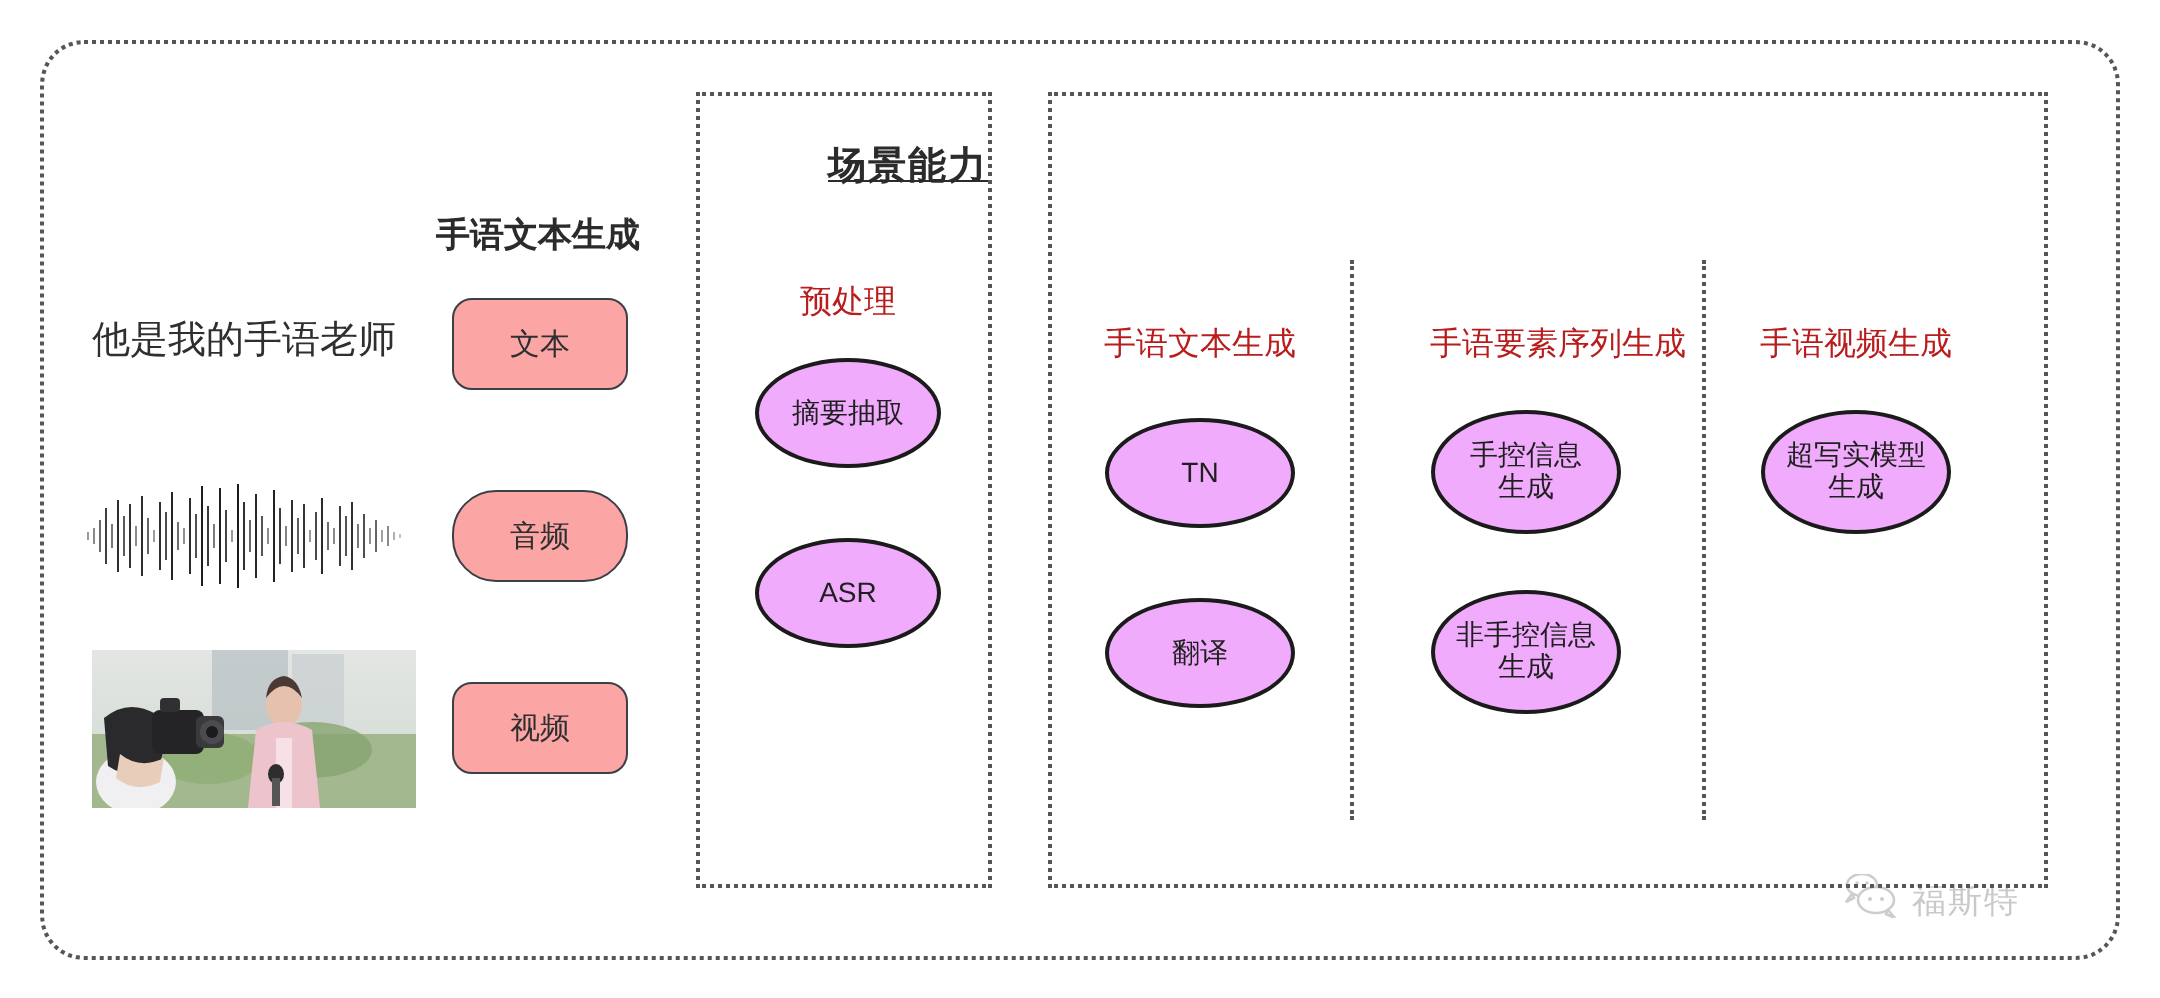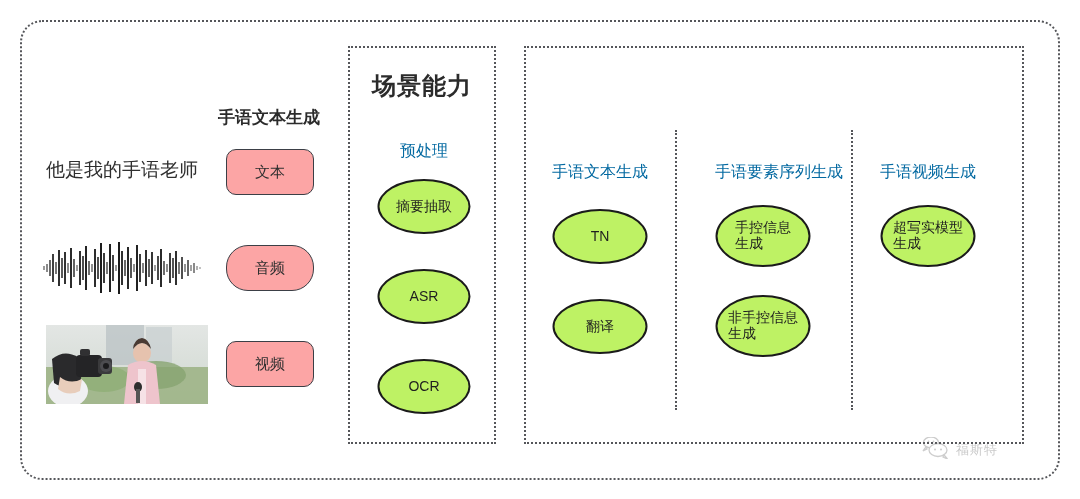--- a/index.html
+++ b/index.html
@@ -36,59 +36,61 @@
     position: absolute;
     box-sizing: border-box;
     border: 2px dotted #55565a;
   }
   .scene-box  { left: 348px; top: 46px; width: 148px; height: 398px; }
   .core-box   { left: 524px; top: 46px; width: 500px; height: 398px; }
 
   .group-title {
     position: absolute;
     width: 100%;
-    text-align: center;
+    text-align: right;
     font-weight: bold;
-    font-size: 24px;
+    font-size: 19px;
     letter-spacing: 1px;
     color: #2b2b2b;
+    text-decoration: underline;
   }
   .scene-box .group-title { top: 22px; }
   .core-box  .group-title { top: 22px; }
 
   
   .col-divider {
     position: absolute;
     top: 82px;
     height: 280px;
     border-left: 2px dotted #55565a;
   }
   .col-divider.d1 { left: 149px; }
   .col-divider.d2 { left: 325px; }
 
   
   .col-header {
     position: absolute;
     text-align: right;
     font-size: 16px;
-    color: #0369a1;
+    color: #b91c1c;
     white-space: nowrap;
     transform: translateX(-50%);
   }
 
   
   .ellipse {
     position: absolute;
     box-sizing: border-box;
     border: 2.5px solid #1b1b1b;
     border-radius: 50%;
-    background: #bef264;
+    background: #f0abfc;
     display: flex;
     align-items: center;
     justify-content: center;
+    text-align: center;
     font-size: 14px;
     line-height: 1.12;
     color: #1f1f1f;
     transform: translateX(-50%);
     white-space: pre-line;
   }
 
   
   .input-heading {
     position: absolute;
@@ -150,21 +152,21 @@
   .watermark {
     position: absolute;
     left: 920px;
     top: 437px;
     display: flex;
     align-items: center;
     gap: 6px;
     opacity: 0.33;
   }
   .watermark .wm-text {
-    font-size: 13px;
+    font-size: 17px;
     color: #5d5d5d;
     letter-spacing: 1px;
   }
 </style>
 </head>
 <body>
 
 <div id="canvas">
 
   <div class="outer-frame"></div>
@@ -269,21 +271,20 @@
   <div class="pill text-pill">文本</div>
   <div class="pill audio-pill">音频</div>
   <div class="pill video-pill">视频</div>
 
   <div class="group-box scene-box">
     <div class="group-title">场景能力</div>
     <div class="col-header" style="left:74px; top:93px;">预处理</div>
 
     <div class="ellipse" style="left:74px; top:131px; width:93px; height:55px;">摘要抽取</div>
     <div class="ellipse" style="left:74px; top:221px; width:93px; height:55px;">ASR</div>
-    <div class="ellipse" style="left:74px; top:311px; width:93px; height:55px;">OCR</div>
   </div>
 
   <div class="group-box core-box">
 
     <div class="col-divider d1"></div>
     <div class="col-divider d2"></div>
 
     <div class="col-header" style="left:74px; top:114px;">手语文本生成</div>
     <div class="ellipse" style="left:74px; top:161px; width:95px; height:55px;">TN</div>
     <div class="ellipse" style="left:74px; top:251px; width:95px; height:55px;">翻译</div>

